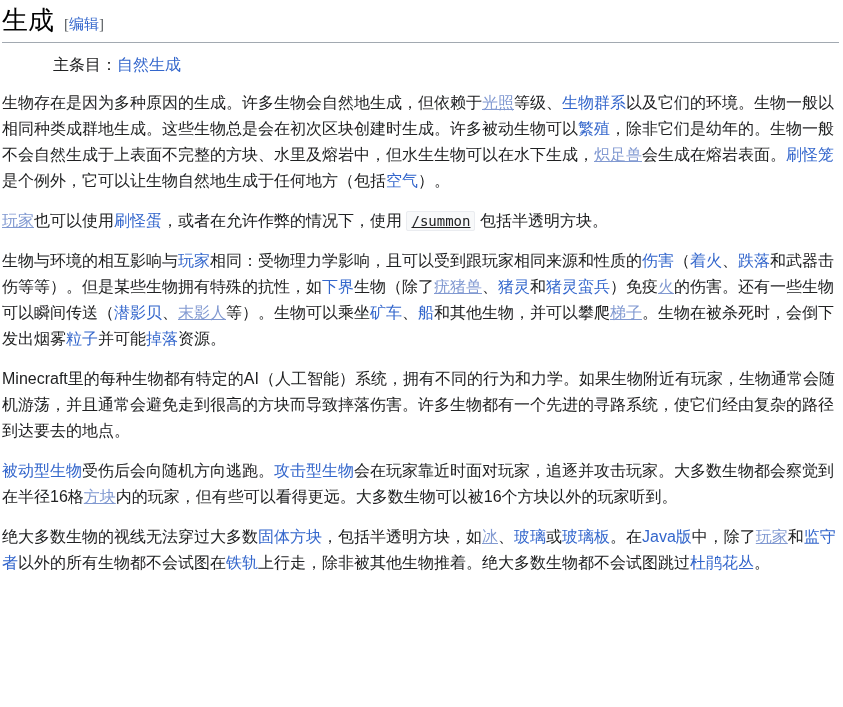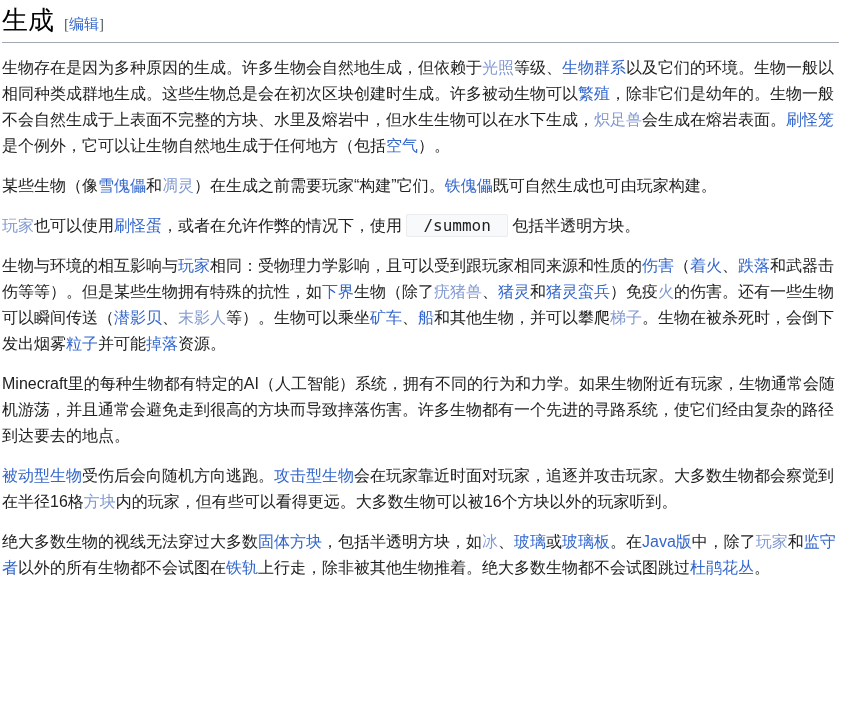--- a/index.html
+++ b/index.html
@@ -34,44 +34,45 @@
   .section + .section h2.section-heading{margin-top:32px;}
   .editsection{
     font-size:15px;
     line-height:1;
     margin-left:10px;
     font-family:Liberation Serif, serif;
     white-space:nowrap;
   }
   .editsection .bracket{color:var(--bracket);}
   a{color:var(--link);text-decoration:none;cursor:pointer;}
-  a.light{color:var(--light-link);}
+  a.light{color:var(--light-link);text-decoration:underline;}
   .hatnote{
     padding-left:51px;
     margin:8px 0 0 0;
   }
   p.body-para{margin:12px 0 14px 0;}
   code.mc-command{
     background:var(--code-bg);
     border:1px solid var(--code-border);
     border-radius:2px;
-    padding:1px 16px;
+    padding:1px 4px;
     font-family:"DejaVu Sans Mono","Liberation Mono",monospace;
-    font-size:16px;
+    font-size:14px;
     color:var(--text);
+    text-decoration:underline;
   }
 </style>
 </head>
 <body>
 
 <main class="page" id="article">
     <section class="section">
       <h2 class="section-heading"><span class="heading-text">生成</span><span class="editsection"><span class="bracket">[</span><a class="edit-link">编辑</a><span class="bracket">]</span></span></h2>
+      <div class="hatnote"><span class="plain-text">主条目：</span><a class="wiki-link">自然生成</a></div>
       <p class="body-para"><span class="plain-text">生物存在是因为多种原因的生成。许多生物会自然地生成，但依赖于</span><a class="wiki-link light">光照</a><span class="plain-text">等级、</span><a class="wiki-link">生物群系</a><span class="plain-text">以及它们的环境。生物一般以相同种类成群地生成。这些生物总是会在初次区块创建时生成。许多被动生物可以</span><a class="wiki-link">繁殖</a><span class="plain-text">，除非它们是幼年的。生物一般不会自然生成于上表面不完整的方块、水里及熔岩中，但水生生物可以在水下生成，</span><a class="wiki-link light">炽足兽</a><span class="plain-text">会生成在熔岩表面。</span><a class="wiki-link">刷怪笼</a><span class="plain-text">是个例外，它可以让生物自然地生成于任何地方（包括</span><a class="wiki-link">空气</a><span class="plain-text">）。</span></p>
-      <p class="body-para"><span class="plain-text">某些生物（像</span><a class="wiki-link">雪傀儡</a><span class="plain-text">和</span><a class="wiki-link light">凋灵</a><span class="plain-text">）在生成之前需要玩家“构建”它们。</span><a class="wiki-link">铁傀儡</a><span class="plain-text">既可自然生成也可由玩家构建。</span></p>
       <p class="body-para"><a class="wiki-link light">玩家</a><span class="plain-text">也可以使用</span><a class="wiki-link">刷怪蛋</a><span class="plain-text">，或者在允许作弊的情况下，使用 </span><code class="mc-command">/summon</code><span class="plain-text"> 包括半透明方块。</span></p>
     </section>
     <section class="section">
       <p class="body-para"><span class="plain-text">生物与环境的相互影响与</span><a class="wiki-link">玩家</a><span class="plain-text">相同：受物理力学影响，且可以受到跟玩家相同来源和性质的</span><a class="wiki-link">伤害</a><span class="plain-text">（</span><a class="wiki-link">着火</a><span class="plain-text">、</span><a class="wiki-link">跌落</a><span class="plain-text">和武器击伤等等）。但是某些生物拥有特殊的抗性，如</span><a class="wiki-link">下界</a><span class="plain-text">生物（除了</span><a class="wiki-link light">疣猪兽</a><span class="plain-text">、</span><a class="wiki-link">猪灵</a><span class="plain-text">和</span><a class="wiki-link">猪灵蛮兵</a><span class="plain-text">）免疫</span><a class="wiki-link light">火</a><span class="plain-text">的伤害。还有一些生物可以瞬间传送（</span><a class="wiki-link">潜影贝</a><span class="plain-text">、</span><a class="wiki-link light">末影人</a><span class="plain-text">等）。生物可以乘坐</span><a class="wiki-link">矿车</a><span class="plain-text">、</span><a class="wiki-link">船</a><span class="plain-text">和其他生物，并可以攀爬</span><a class="wiki-link light">梯子</a><span class="plain-text">。生物在被杀死时，会倒下发出烟雾</span><a class="wiki-link">粒子</a><span class="plain-text">并可能</span><a class="wiki-link">掉落</a><span class="plain-text">资源。</span></p>
       <p class="body-para"><span class="plain-text">Minecraft里的每种生物都有特定的AI（人工智能）系统，拥有不同的行为和力学。如果生物附近有玩家，生物通常会随机游荡，并且通常会避免走到很高的方块而导致摔落伤害。许多生物都有一个先进的寻路系统，使它们经由复杂的路径到达要去的地点。</span></p>
       <p class="body-para"><a class="wiki-link">被动型生物</a><span class="plain-text">受伤后会向随机方向逃跑。</span><a class="wiki-link">攻击型生物</a><span class="plain-text">会在玩家靠近时面对玩家，追逐并攻击玩家。大多数生物都会察觉到在半径16格</span><a class="wiki-link light">方块</a><span class="plain-text">内的玩家，但有些可以看得更远。大多数生物可以被16个方块以外的玩家听到。</span></p>
       <p class="body-para"><span class="plain-text">绝大多数生物的视线无法穿过大多数</span><a class="wiki-link">固体方块</a><span class="plain-text">，包括半透明方块，如</span><a class="wiki-link light">冰</a><span class="plain-text">、</span><a class="wiki-link">玻璃</a><span class="plain-text">或</span><a class="wiki-link">玻璃板</a><span class="plain-text">。在</span><a class="wiki-link">Java版</a><span class="plain-text">中，除了</span><a class="wiki-link light">玩家</a><span class="plain-text">和</span><a class="wiki-link">监守者</a><span class="plain-text">以外的所有生物都不会试图在</span><a class="wiki-link">铁轨</a><span class="plain-text">上行走，除非被其他生物推着。绝大多数生物都不会试图跳过</span><a class="wiki-link">杜鹃花丛</a><span class="plain-text">。</span></p>
     </section>
   </main>
 

